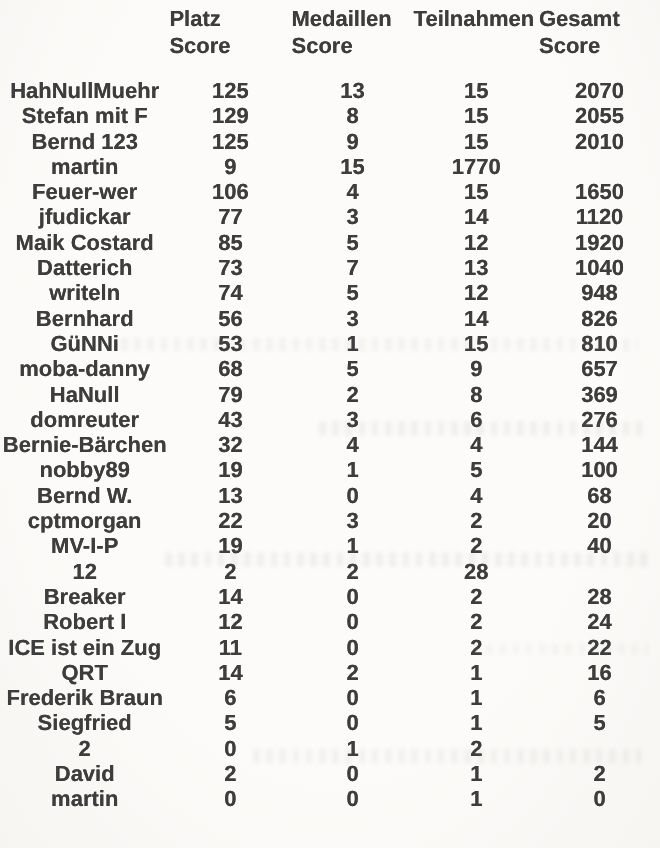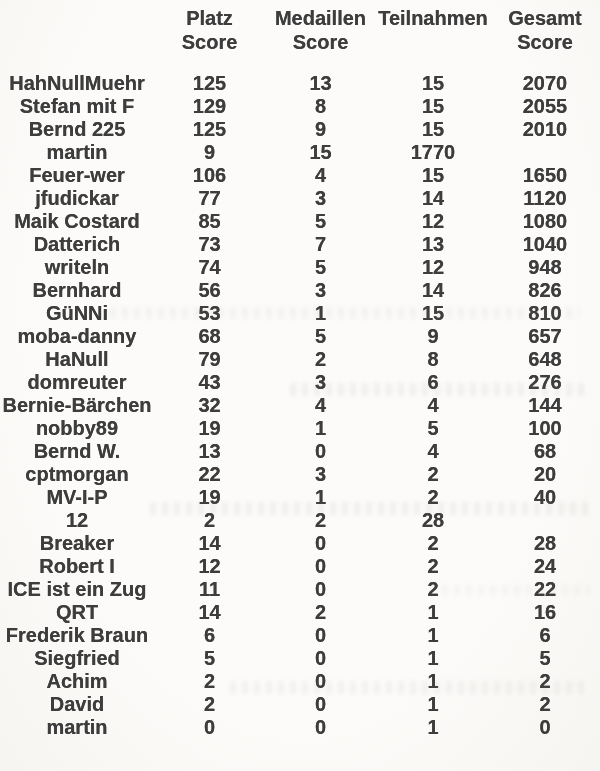--- a/index.html
+++ b/index.html
@@ -13,21 +13,20 @@
   }
   .scoreboard { position: absolute; inset: 0; }
   .grid-cols {
     display: grid;
     grid-template-columns: 154px 111px 111px 114px 110px;
     width: 600px;
   }
   .header-row { position: absolute; top: 6px; left: 0; }
   .header-cell {
     font-size: 20px; line-height: 24px;
-    text-align: center;
     white-space: pre-line;
     text-shadow: 0 0 0.5px rgba(61,61,61,0.9);
   }
   .rows { position: absolute; top: 72px; left: 0; width: 600px; }
   .row { height: 23px; }
   .cell {
     font-size: 20px; line-height: 23px;
     text-align: center;
     text-shadow: 0 0 0.5px rgba(61,61,61,0.9);
     overflow: hidden; white-space: nowrap;
@@ -75,21 +74,21 @@
 
   <div class="row grid-cols">
     <div class="cell">Stefan mit F</div>
     <div class="cell">129</div>
     <div class="cell">8</div>
     <div class="cell">15</div>
     <div class="cell">2055</div>
   </div>
 
   <div class="row grid-cols">
-    <div class="cell">Bernd 225</div>
+    <div class="cell">Bernd 123</div>
     <div class="cell">125</div>
     <div class="cell">9</div>
     <div class="cell">15</div>
     <div class="cell">2010</div>
   </div>
 
   <div class="row grid-cols">
     <div class="cell">martin</div>
     <div class="cell">9</div>
     <div class="cell">15</div>
@@ -110,21 +109,21 @@
     <div class="cell">3</div>
     <div class="cell">14</div>
     <div class="cell">1120</div>
   </div>
 
   <div class="row grid-cols">
     <div class="cell">Maik Costard</div>
     <div class="cell">85</div>
     <div class="cell">5</div>
     <div class="cell">12</div>
-    <div class="cell">1080</div>
+    <div class="cell">1920</div>
   </div>
 
   <div class="row grid-cols">
     <div class="cell">Datterich</div>
     <div class="cell">73</div>
     <div class="cell">7</div>
     <div class="cell">13</div>
     <div class="cell">1040</div>
   </div>
 
@@ -158,21 +157,21 @@
     <div class="cell">5</div>
     <div class="cell">9</div>
     <div class="cell">657</div>
   </div>
 
   <div class="row grid-cols">
     <div class="cell">HaNull</div>
     <div class="cell">79</div>
     <div class="cell">2</div>
     <div class="cell">8</div>
-    <div class="cell">648</div>
+    <div class="cell">369</div>
   </div>
 
   <div class="row grid-cols">
     <div class="cell">domreuter</div>
     <div class="cell">43</div>
     <div class="cell">3</div>
     <div class="cell">6</div>
     <div class="cell">276</div>
   </div>
 
@@ -265,21 +264,20 @@
 
   <div class="row grid-cols">
     <div class="cell">Siegfried</div>
     <div class="cell">5</div>
     <div class="cell">0</div>
     <div class="cell">1</div>
     <div class="cell">5</div>
   </div>
 
   <div class="row grid-cols">
-    <div class="cell">Achim</div>
     <div class="cell">2</div>
     <div class="cell">0</div>
     <div class="cell">1</div>
     <div class="cell">2</div>
   </div>
 
   <div class="row grid-cols">
     <div class="cell">David</div>
     <div class="cell">2</div>
     <div class="cell">0</div>

